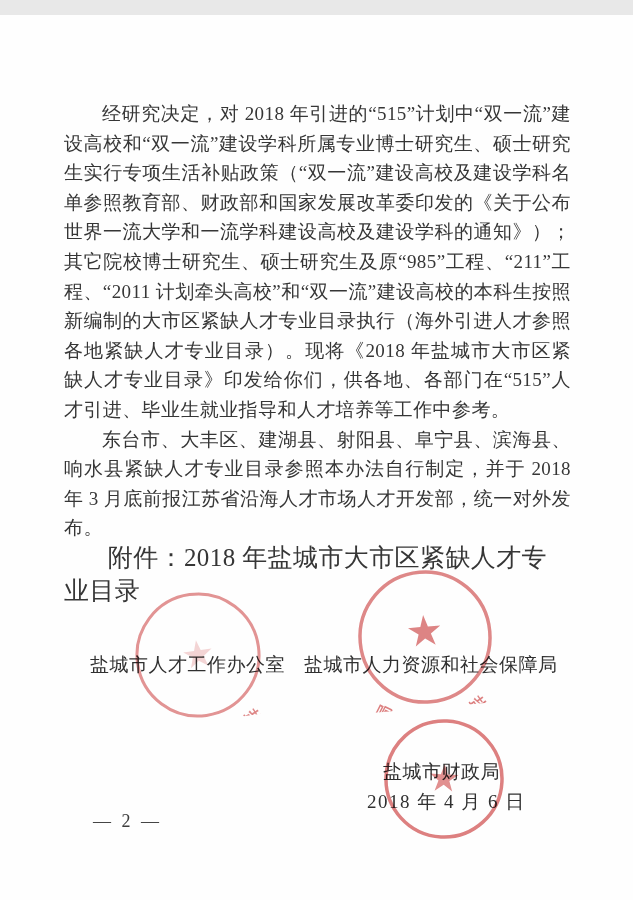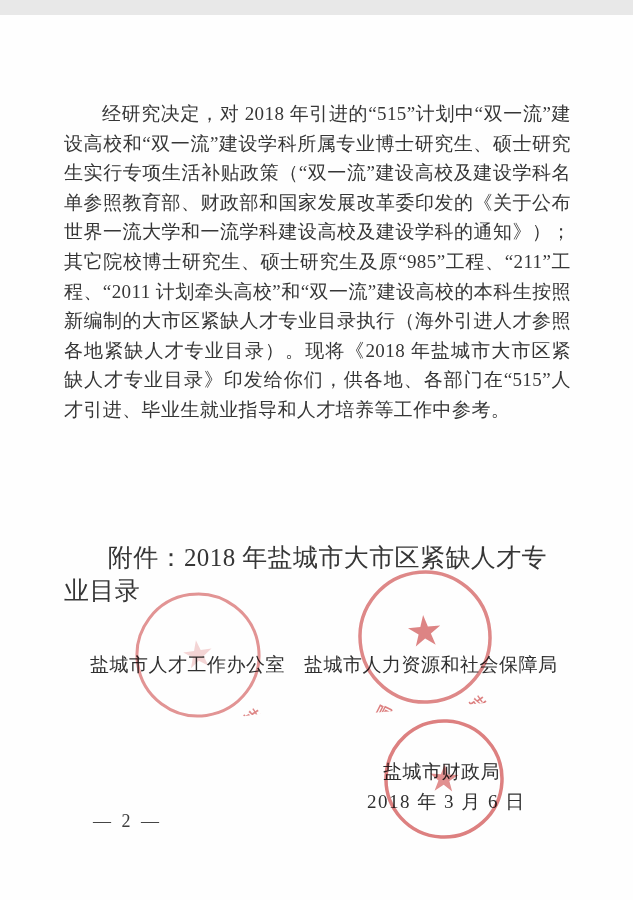--- a/index.html
+++ b/index.html
@@ -76,28 +76,29 @@
     background: #141414;
   }
 </style>
 </head>
 <body>
 
 <div class="page">
 
   <div class="body-text">
     <p>经研究决定，对 2018 年引进的“515”计划中“双一流”建设高校和“双一流”建设学科所属专业博士研究生、硕士研究生实行专项生活补贴政策（“双一流”建设高校及建设学科名单参照教育部、财政部和国家发展改革委印发的《关于公布世界一流大学和一流学科建设高校及建设学科的通知》）；其它院校博士研究生、硕士研究生及原“985”工程、“211”工程、“2011 计划牵头高校”和“双一流”建设高校的本科生按照新编制的大市区紧缺人才专业目录执行（海外引进人才参照各地紧缺人才专业目录）。现将《2018 年盐城市大市区紧缺人才专业目录》印发给你们，供各地、各部门在“515”人才引进、毕业生就业指导和人才培养等工作中参考。</p>
+    <p>东台市、大丰区、建湖县、射阳县、阜宁县、滨海县、响水县紧缺人才专业目录参照本办法自行制定，并于 2018 年 3 月底前报江苏省沿海人才市场人才开发部，统一对外发布。</p>
   </div>
 
   <div class="attachment-line">附件：2018 年盐城市大市区紧缺人才专业目录</div>
 
   <div class="sig sig-left">盐城市人才工作办公室</div>
   <div class="sig sig-right">盐城市人力资源和社会保障局</div>
   <div class="sig sig-finance">盐城市财政局</div>
-  <div class="sig sig-date">2018 年 3 月 6 日</div>
+  <div class="sig sig-date">2018 年 4 月 6 日</div>
 
   <svg class="seal seal-left" width="134" height="134" viewBox="0 0 134 134">
     <circle cx="67" cy="67" r="61" fill="none" stroke-width="3" fill-opacity="0" stroke-opacity="0.72" stroke="#d05050"></circle>
     <path id="ring-path-left" d="M 67,113 A 46,46 0 1 1 66.9,113" fill="none"></path>
     <text font-size="16" letter-spacing="3" fill-opacity="0.8" fill="#d05050">
       <textPath href="#ring-path-left" startOffset="15%">盐城市人才工作办公室</textPath>
     </text>
     <path fill-opacity="0.28" transform="translate(67,67) scale(15)" d="M 0,-1 L 0.2245,-0.309 L 0.9511,-0.309 L 0.3633,0.118 L 0.5878,0.809 L 0,0.382 L -0.5878,0.809 L -0.3633,0.118 L -0.9511,-0.309 L -0.2245,-0.309 Z" fill="#d05050"></path>
   </svg>
 

